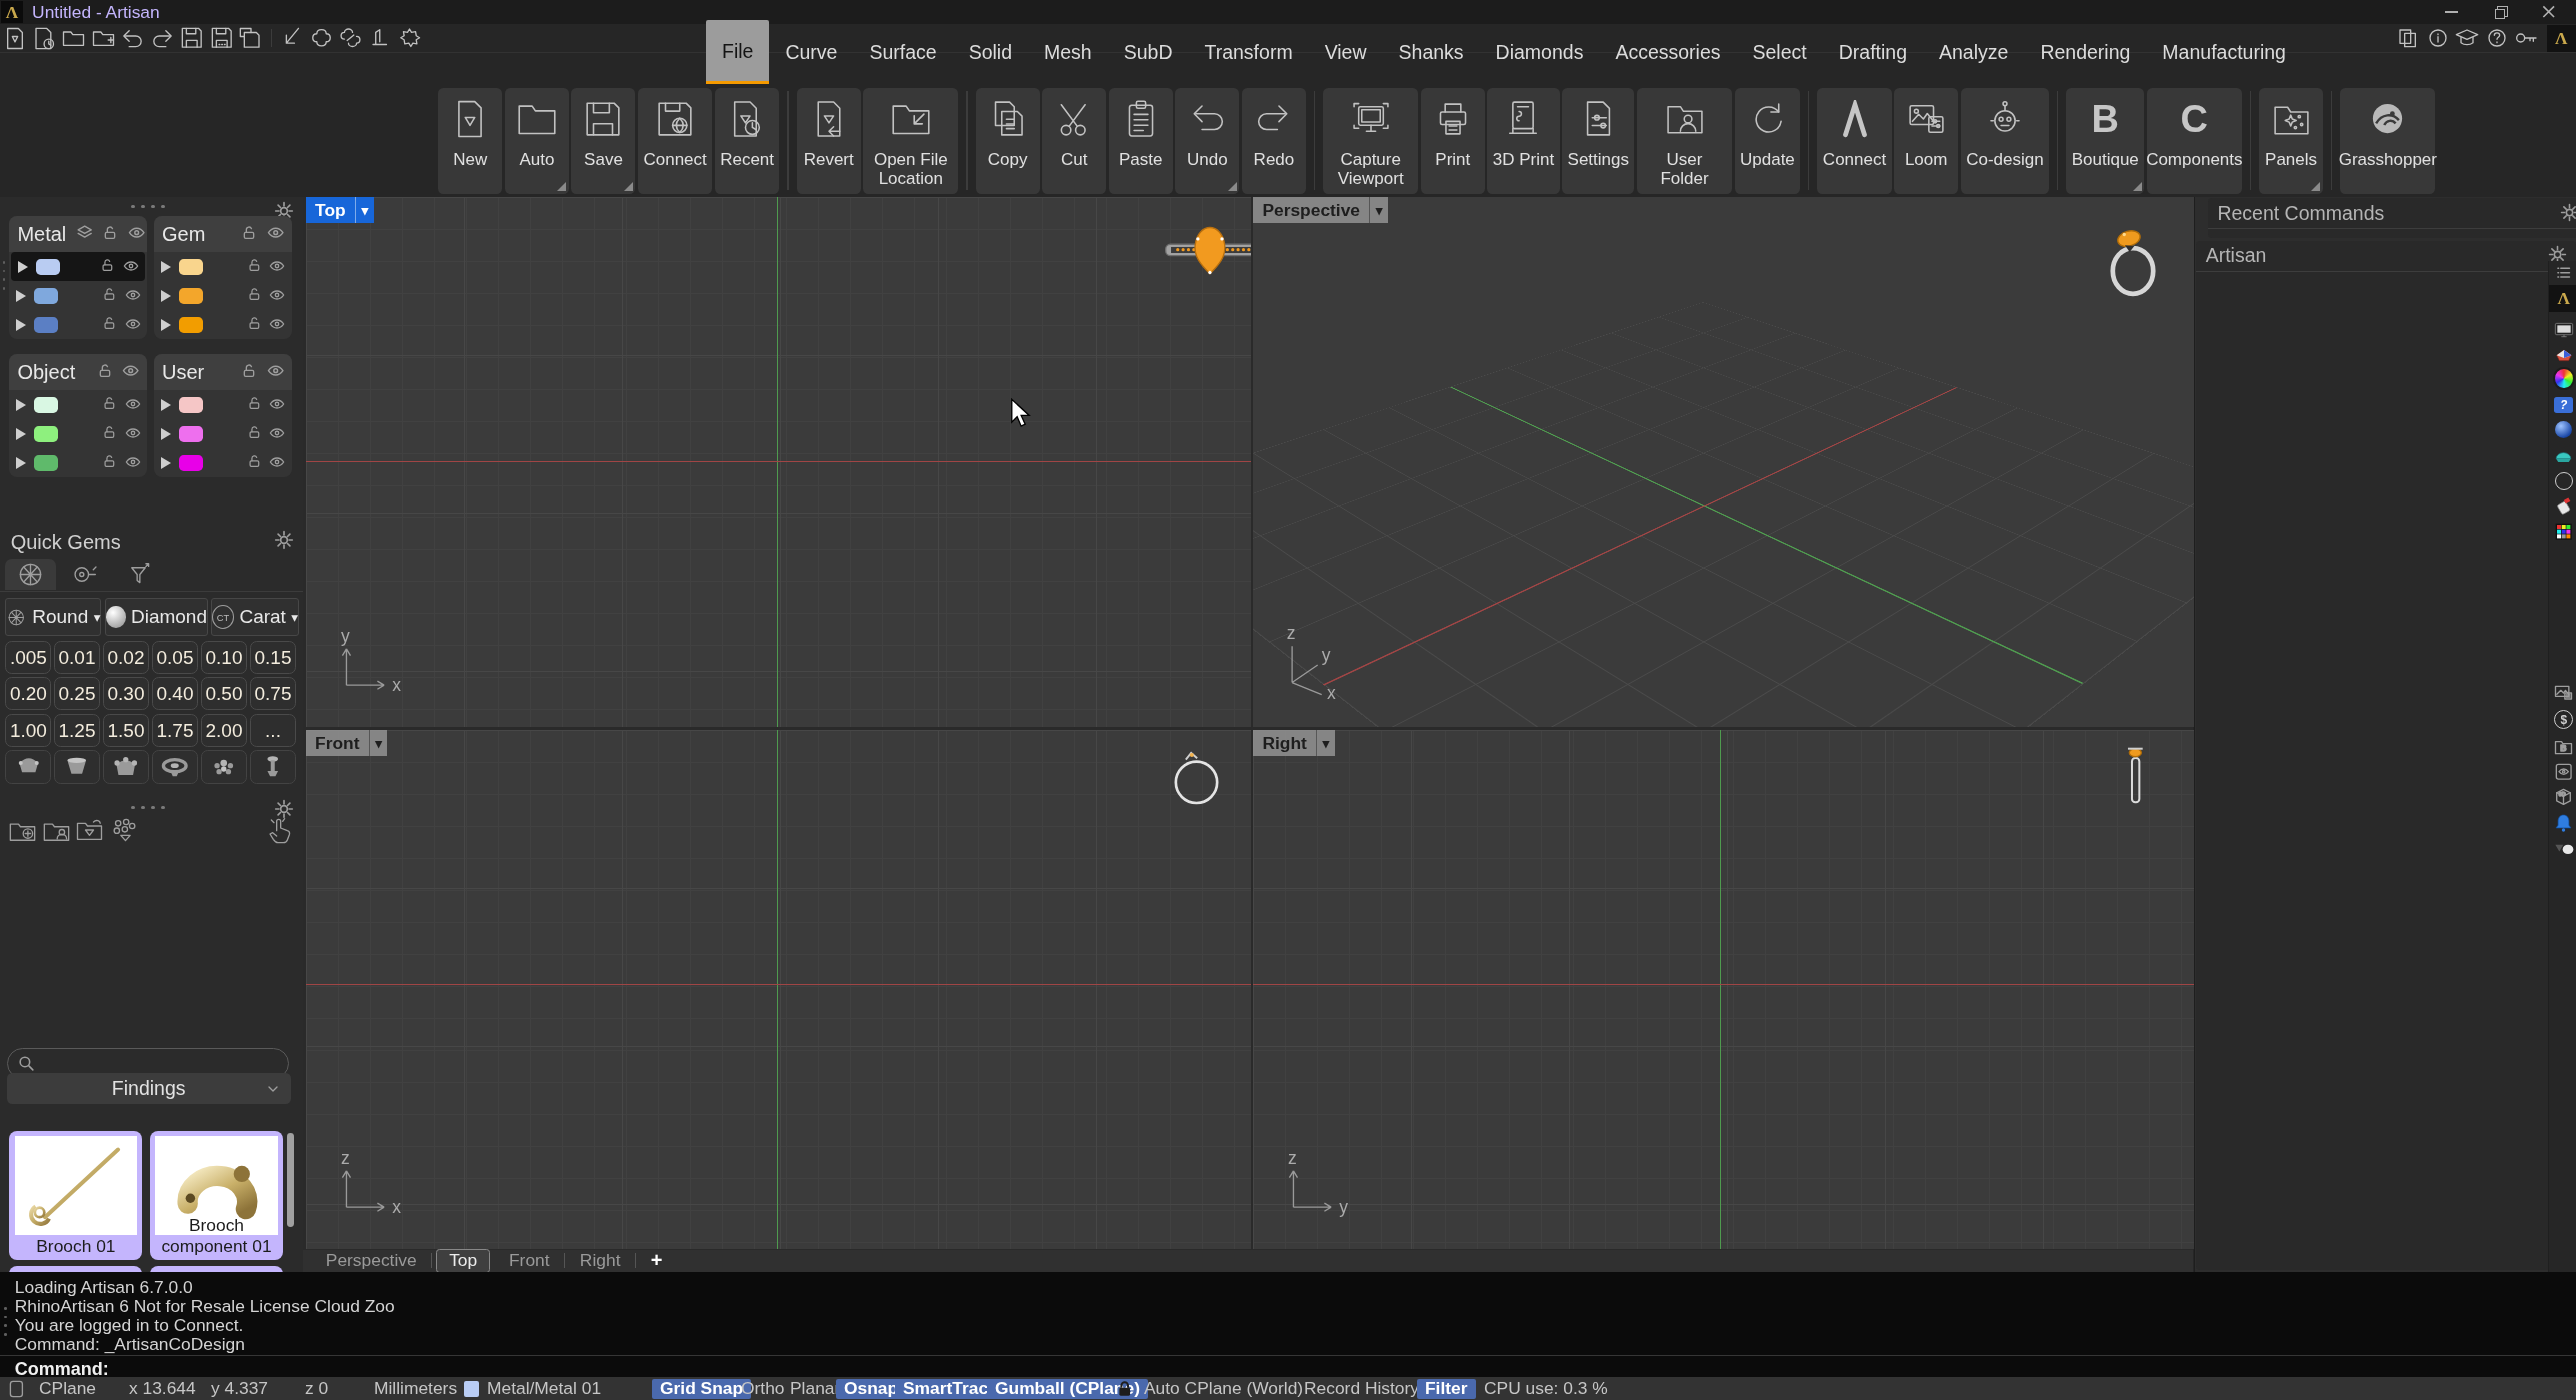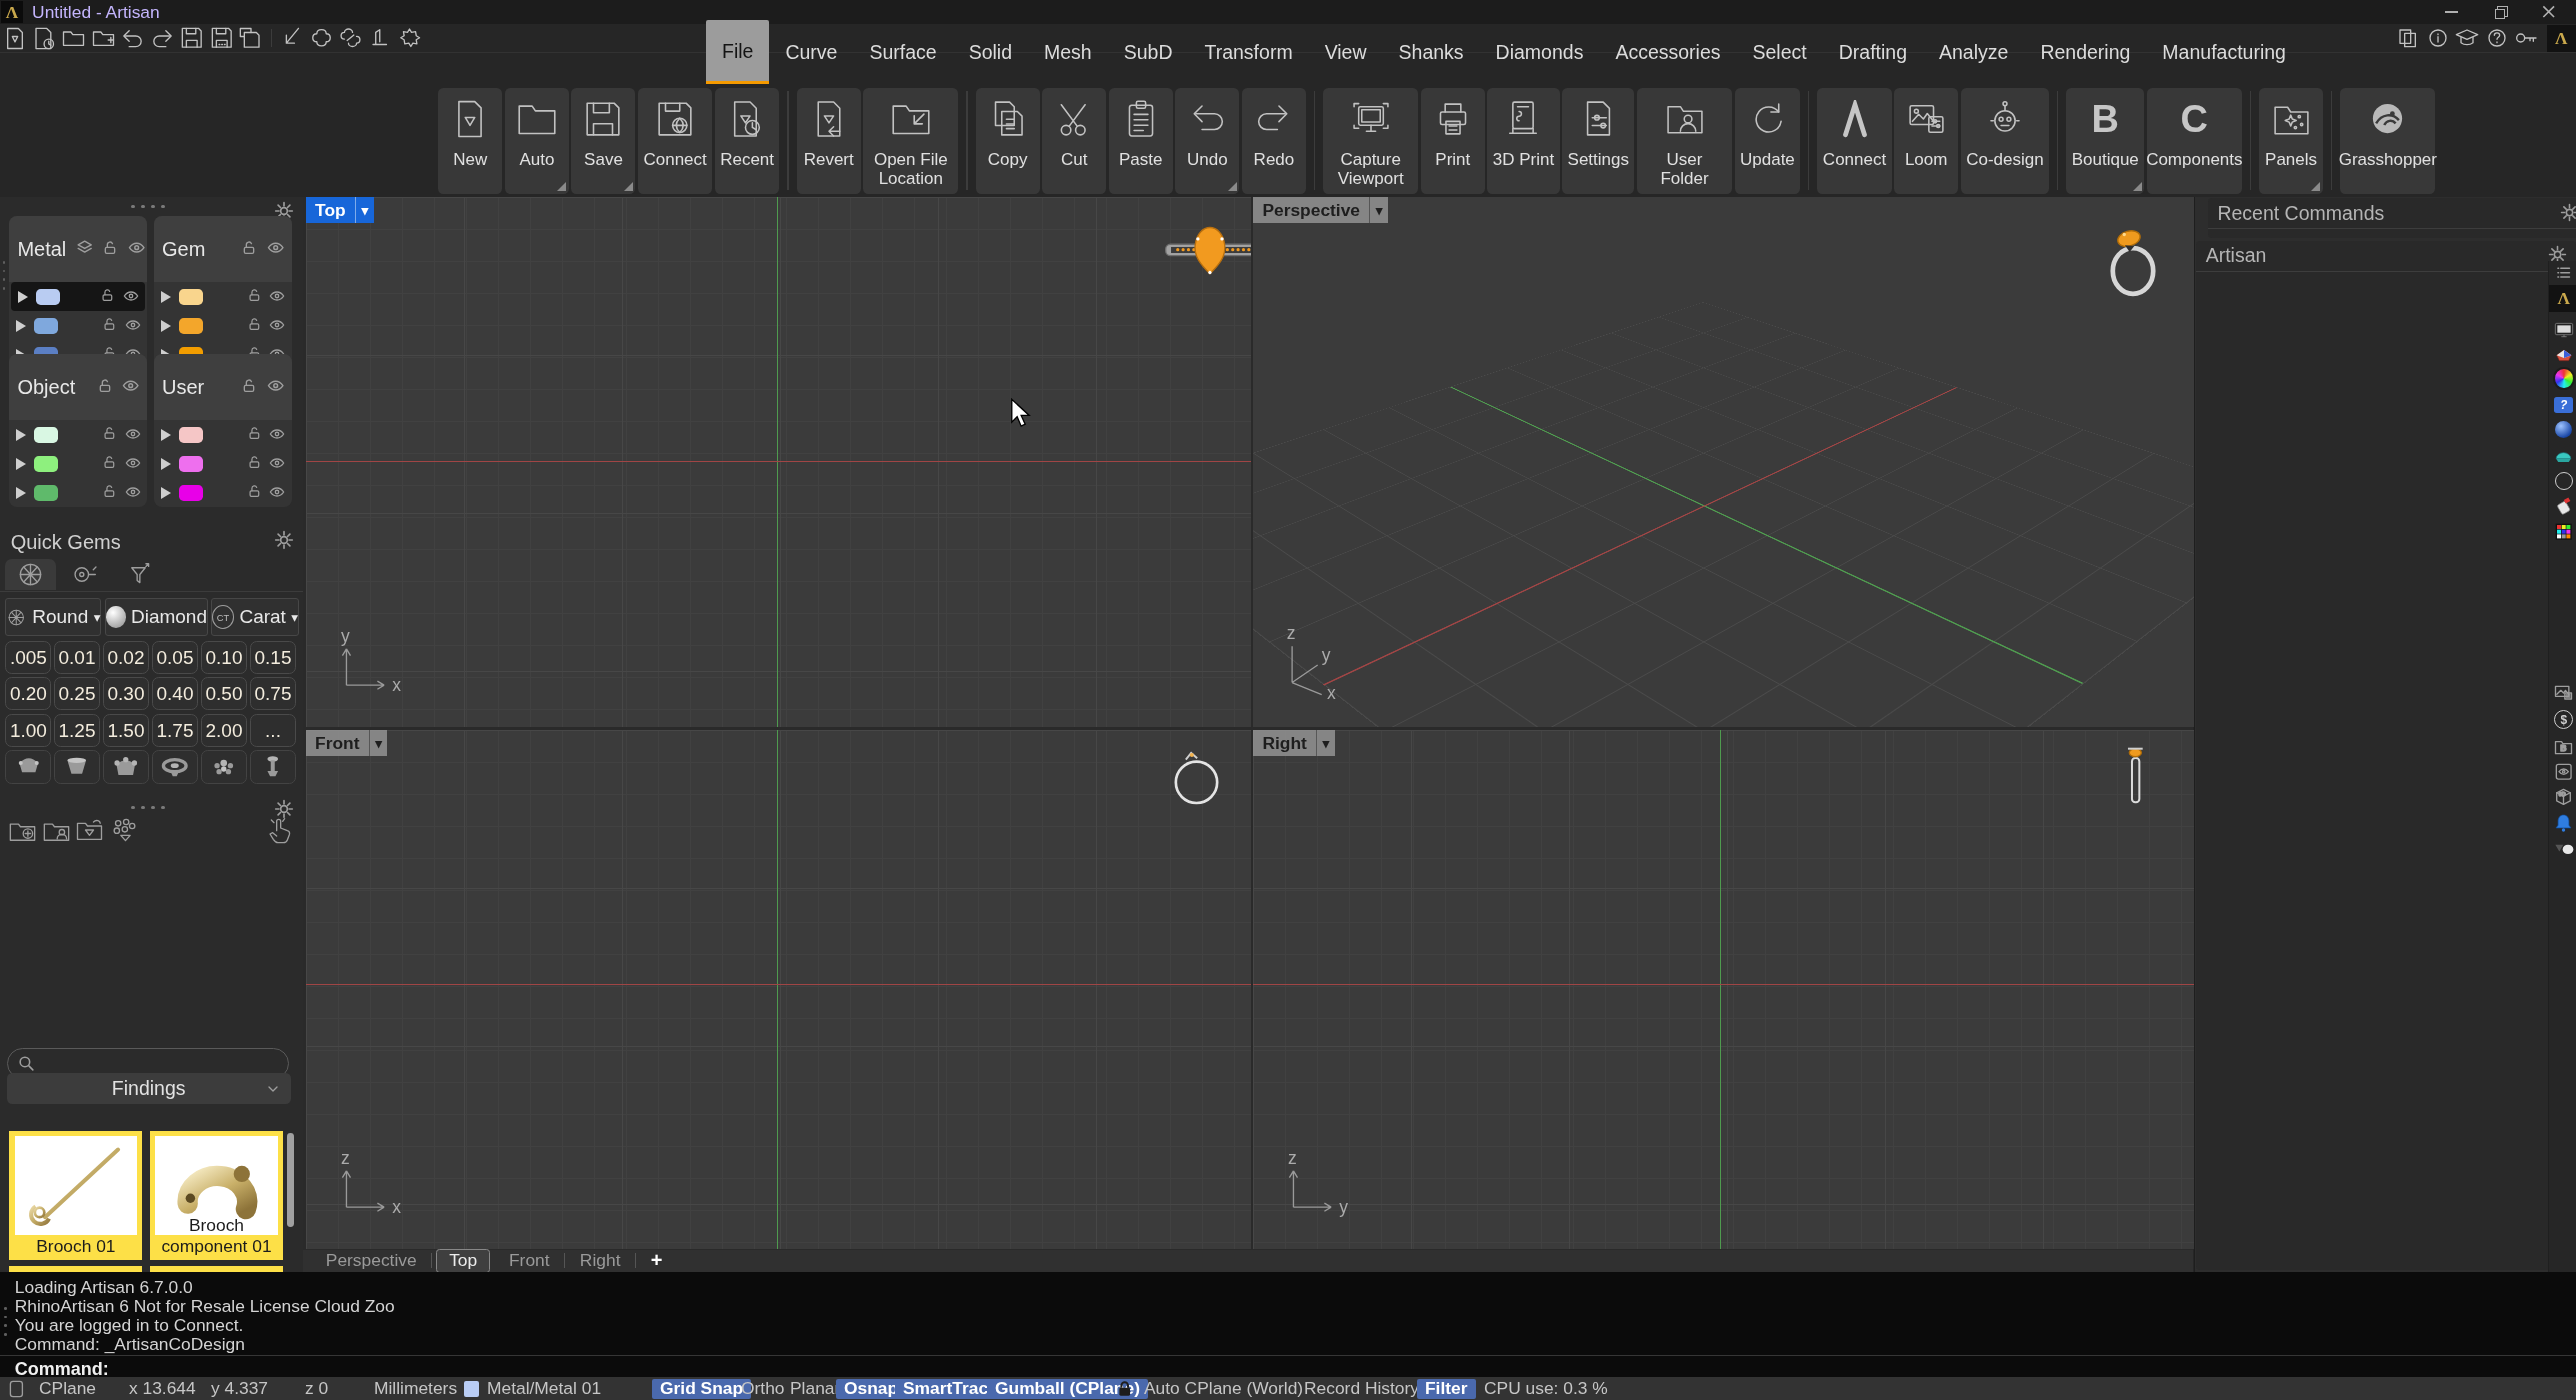--- a/index.html
+++ b/index.html
@@ -36,40 +36,40 @@
   .rbtn .rlbl{font-size:17px;color:#e0e0e0;text-align:center;line-height:19.5px}
   .rletter{font-size:38px;font-weight:bold;color:#c6c6c6;line-height:38px}
   .flyout{position:absolute;right:2.7px;bottom:2.7px;width:0;height:0;border-left:9.4px solid transparent;border-bottom:9.4px solid #8a8a8a}
 
   
   .left-panel{left:0;top:197px;width:303px;height:1075px;background:#2b2b2b;border-right:1.3px solid #1e1e1e;overflow:hidden}
   .handle-dots{display:flex;gap:6.7px;justify-content:center}
   .handle-dots i{width:3.4px;height:3.4px;border-radius:50%;background:#7a7a7a}
   .gear{position:absolute;width:20px;height:20px}
   .lay-box{position:absolute;width:138px;background:#343434;border-radius:8px;overflow:hidden}
-  .lay-head{height:36px;background:#3f3f3f;display:flex;align-items:center;padding:15px 8px;gap:9.4px}
+  .lay-head{height:36px;background:#3f3f3f;display:flex;align-items:center;padding:0 8px;gap:9.4px}
   .lay-title{font-size:20px;color:#e8e8e8;flex:1}
   .lay-row{height:29px;display:flex;align-items:center;padding:0 6.7px;gap:8px}
   .lay-row.sel{background:#151515;border-radius:4px;margin:0 2px}
   .play{width:0;height:0;border-left:10px solid #cfcfcf;border-top:6px solid transparent;border-bottom:6px solid transparent}
   .swatch{width:24px;height:16px;border-radius:4.7px}
   .lay-sp{flex:1}
   .qg-tab{position:absolute;width:51px;height:31px;display:flex;align-items:center;justify-content:center}
   .qg-tab.active{background:#3a3a3a;border-radius:6.7px 6.7px 0 0}
   .qg-drop{position:absolute;height:36px;background:#303030;border:0.7px solid #474747;border-radius:3px;
            display:flex;align-items:center;justify-content:center;gap:5.4px;font-size:19px;color:#e8e8e8}
   .carat{position:absolute;width:44px;height:31px;background:#2e2e2e;border:0.7px solid #4a4a4a;border-radius:6.7px;
          display:flex;align-items:center;justify-content:center;font-size:19px;color:#f3ecdd}
   .head-cell{position:absolute;width:44px;height:32px;background:#2e2e2e;border:0.7px solid #434343;border-radius:6.7px;
              display:flex;align-items:center;justify-content:center}
   .searchbox{position:absolute;left:6.7px;top:851px;width:282px;height:31px;border:1.3px solid #5a5a5a;border-radius:16px;
              display:flex;align-items:center;padding-left:9.4px;box-sizing:border-box}
   .findings-head{position:absolute;left:6.7px;top:876px;width:284px;height:31px;background:#3c3c3c;border-radius:5.4px;
                  display:flex;align-items:center;justify-content:center;font-size:19.5px;color:#e2e2e2}
-  .card{position:absolute;width:133px;height:129px;background:#fde047;border-radius:0}
+  .card{position:absolute;width:133px;height:129px;background:#c4b5fd;border-radius:8px}
   .card .img{position:absolute;left:5.4px;top:5.4px;right:5.4px;bottom:25.5px;background:#ffffff}
   .card .cap{position:absolute;left:0;right:0;bottom:2.7px;text-align:center;font-size:17.4px;color:#1c1c1c}
   .scroll-thumb{position:absolute;left:287px;top:936px;width:6.7px;height:94px;background:#a0a0a0;border-radius:3.4px}
 
   
   .vz{left:303px;top:197px;width:1890px;height:1075px;background:#2a2a2a}
   .vp{position:absolute;background-color:#3b3b3b;overflow:hidden;
       background-image:
         repeating-linear-gradient(to right,#474747 0 0.7px,transparent 0.7px 158px),
         repeating-linear-gradient(to bottom,#474747 0 0.7px,transparent 0.7px 158px),

